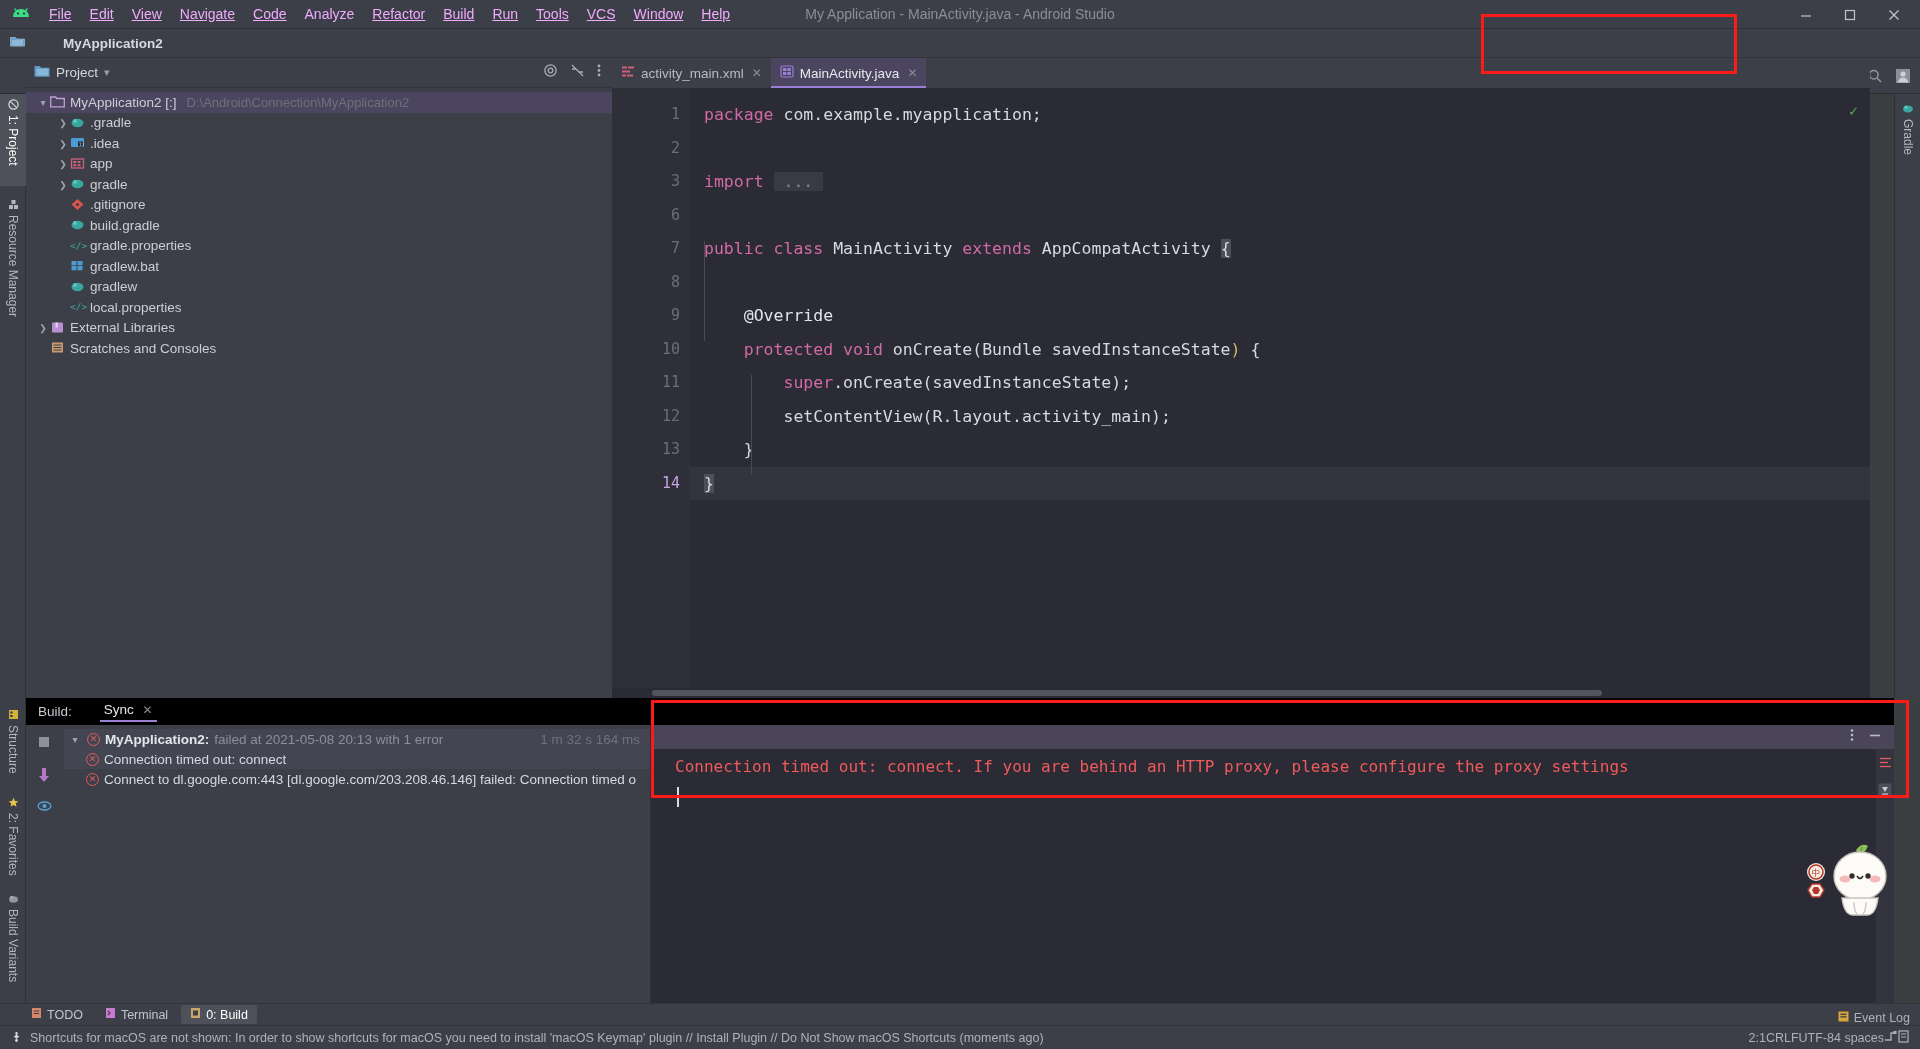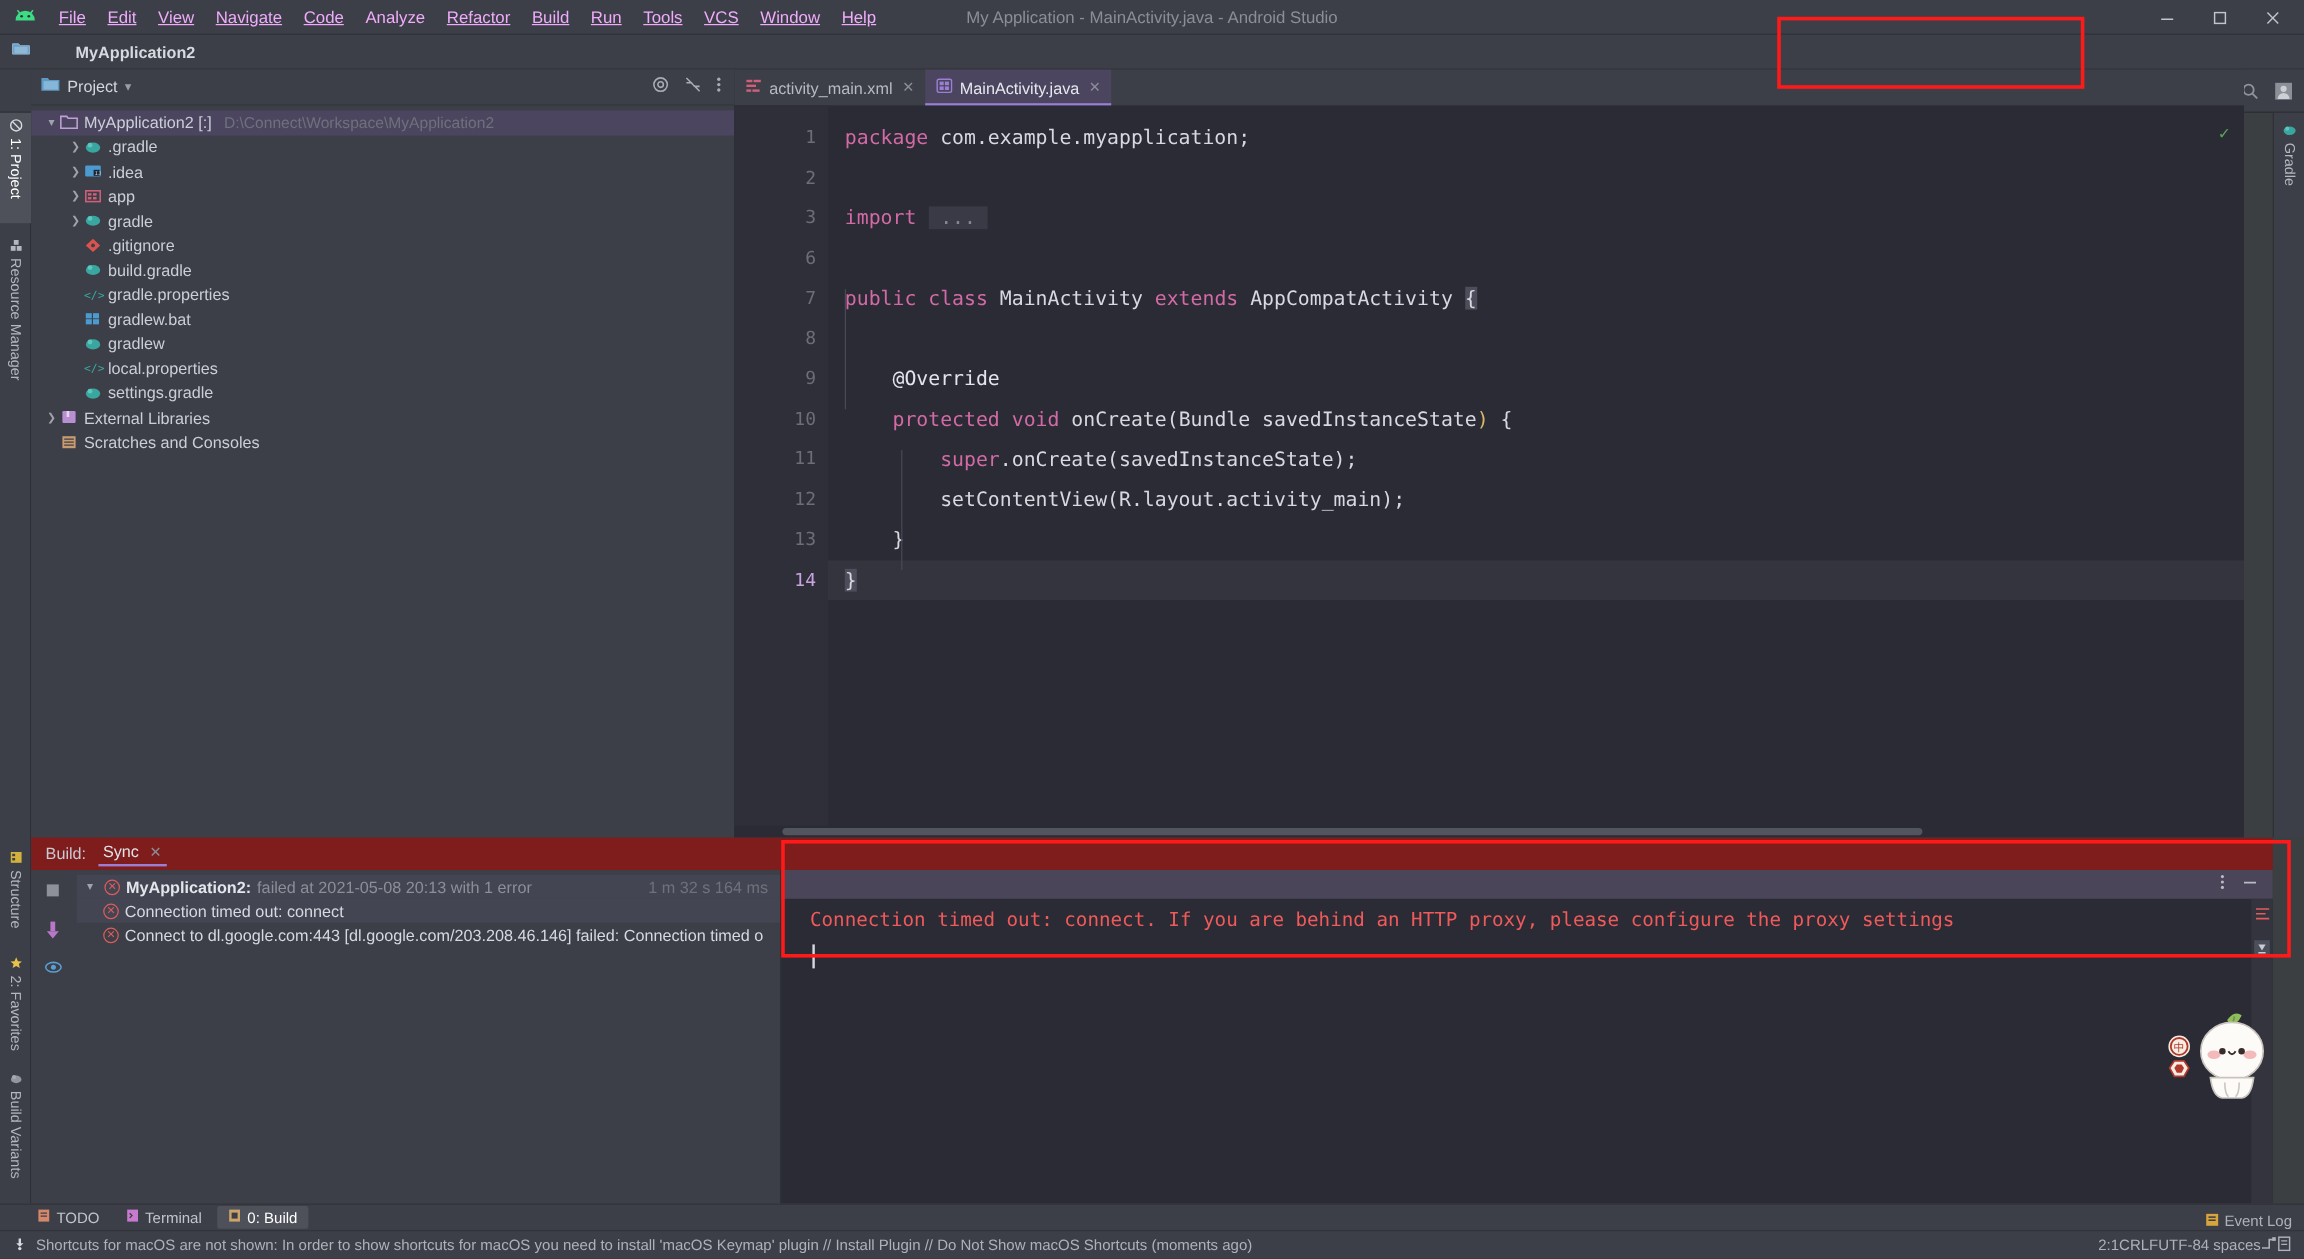--- a/index.html
+++ b/index.html
@@ -152,22 +152,22 @@
   .editor-scroll-h i {
     display:block; height:6px; margin:2px 0 0 40px; width:950px; background:#52545e; border-radius:3px;
   }
 
   
   .buildpanel {
     position:absolute; top:698px; left:26px; width:1868px; height:308px;
     background:#3c3f47;
   }
   .build-hdr {
-    height:27px; display:flex; align-items:center; gap:10px; padding-left:12px;
-    background:#7f1d1d; font-size:13.5px; color:#c8cbd3;
+    height:27px; display:flex; align-items:center; gap:28px; padding-left:12px;
+    background:#000000; font-size:13.5px; color:#c8cbd3;
   }
   .build-hdr .sync { position:relative; padding:0 4px 5px 4px; color:#e2e4ea; }
   .build-hdr .sync::after {
     content:""; position:absolute; left:0; right:0; bottom:0; height:2px; background:#9b7fd4;
   }
   .build-body { display:flex; height:281px; }
   .build-left {
     width:625px; background:#3c3f47; border-right:1px solid #2e3037; position:relative;
   }
   .build-mini {
@@ -518,21 +518,21 @@
     <div class="tree">
 
       <div class="trow sel" style="padding-left:10px;">
         <span class="arrow down"></span>
         <span class="ticon">
           <svg width="15" height="13" viewBox="0 0 15 13">
               <path d="M0.7 2h4.9l1.2 1.5H14.3v8.3H0.7z" fill="none" stroke="#c2a0d6" stroke-width="1.3"></path>
             </svg>
         </span>
         <span class="tlabel">MyApplication2 [:]</span>
-        <span class="tpath">D:\Connect\Workspace\MyApplication2</span>
+        <span class="tpath">D:\Android\Connection\MyApplication2</span>
       </div>
 
       <div class="trow" style="padding-left:30px;">
         <span class="arrow right"></span>
         <span class="ticon">
           <svg width="15" height="13" viewBox="0 0 15 13">
               <ellipse cx="7.5" cy="7" rx="6" ry="4.2" fill="#3aa6a0"></ellipse>
               <circle cx="5" cy="5" r="2" fill="#5cc6bf"></circle>
             </svg>
         </span>
@@ -629,29 +629,20 @@
 
       <div class="trow" style="padding-left:44px;">
         <span class="ticon">
           <svg width="17" height="13" viewBox="0 0 17 13">
               <text x="0" y="10" font-size="9.5" fill="#3aa6a0" font-family="DejaVu Sans Mono, monospace">&lt;/&gt;</text>
             </svg>
         </span>
         <span class="tlabel">local.properties</span>
       </div>
 
-      <div class="trow" style="padding-left:44px;">
-        <span class="ticon">
-          <svg width="15" height="13" viewBox="0 0 15 13">
-              <ellipse cx="7.5" cy="7" rx="6" ry="4.2" fill="#3aa6a0"></ellipse>
-              <circle cx="5" cy="5" r="2" fill="#5cc6bf"></circle>
-            </svg>
-        </span>
-        <span class="tlabel">settings.gradle</span>
-      </div>
 
       <div class="trow" style="padding-left:10px;">
         <span class="arrow right"></span>
         <span class="ticon">
           <svg width="15" height="13" viewBox="0 0 15 13">
               <rect x="2" y="1.5" width="11" height="10" rx="1" fill="#b88fd0"></rect>
               <rect x="5.5" y="1.5" width="2.2" height="5" fill="#e3d4ef"></rect>
             </svg>
         </span>
         <span class="tlabel">External Libraries</span>

